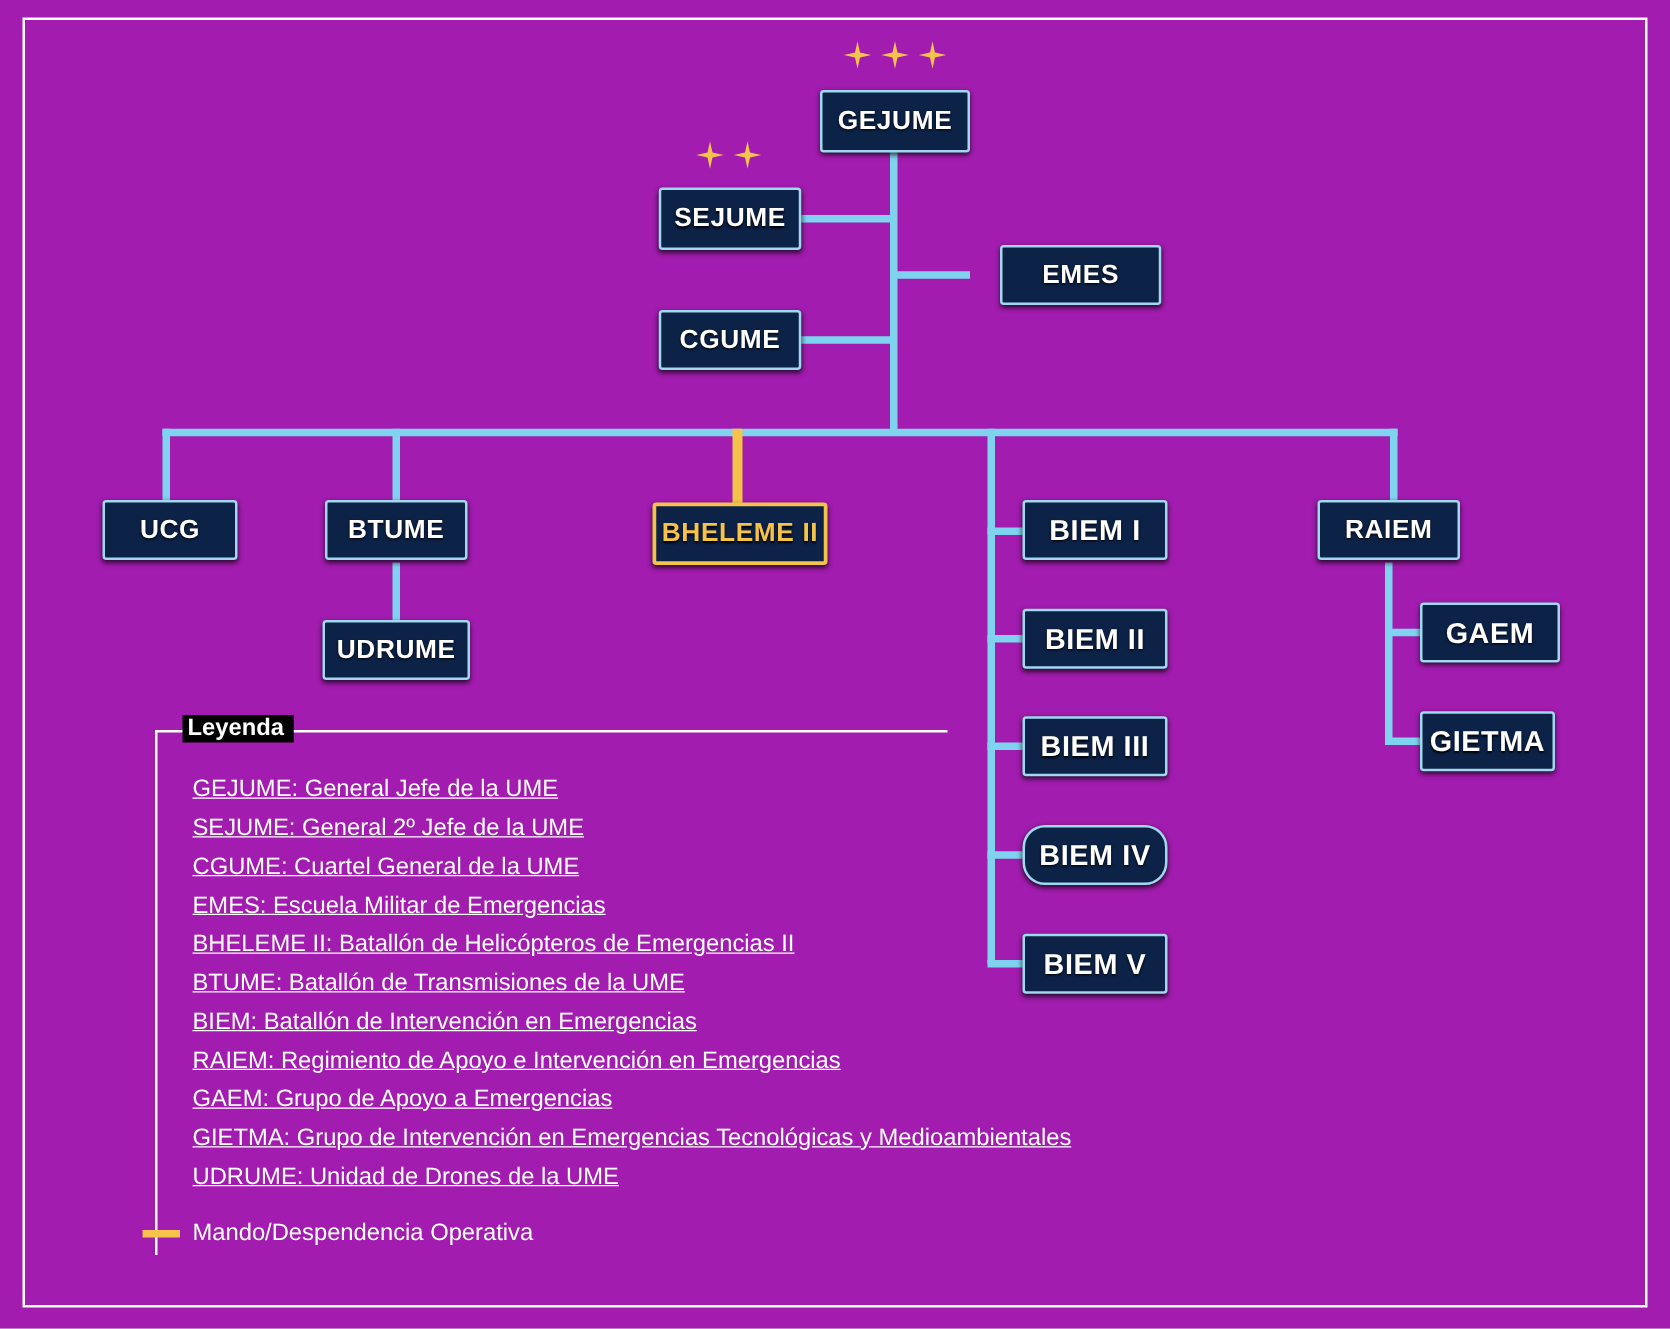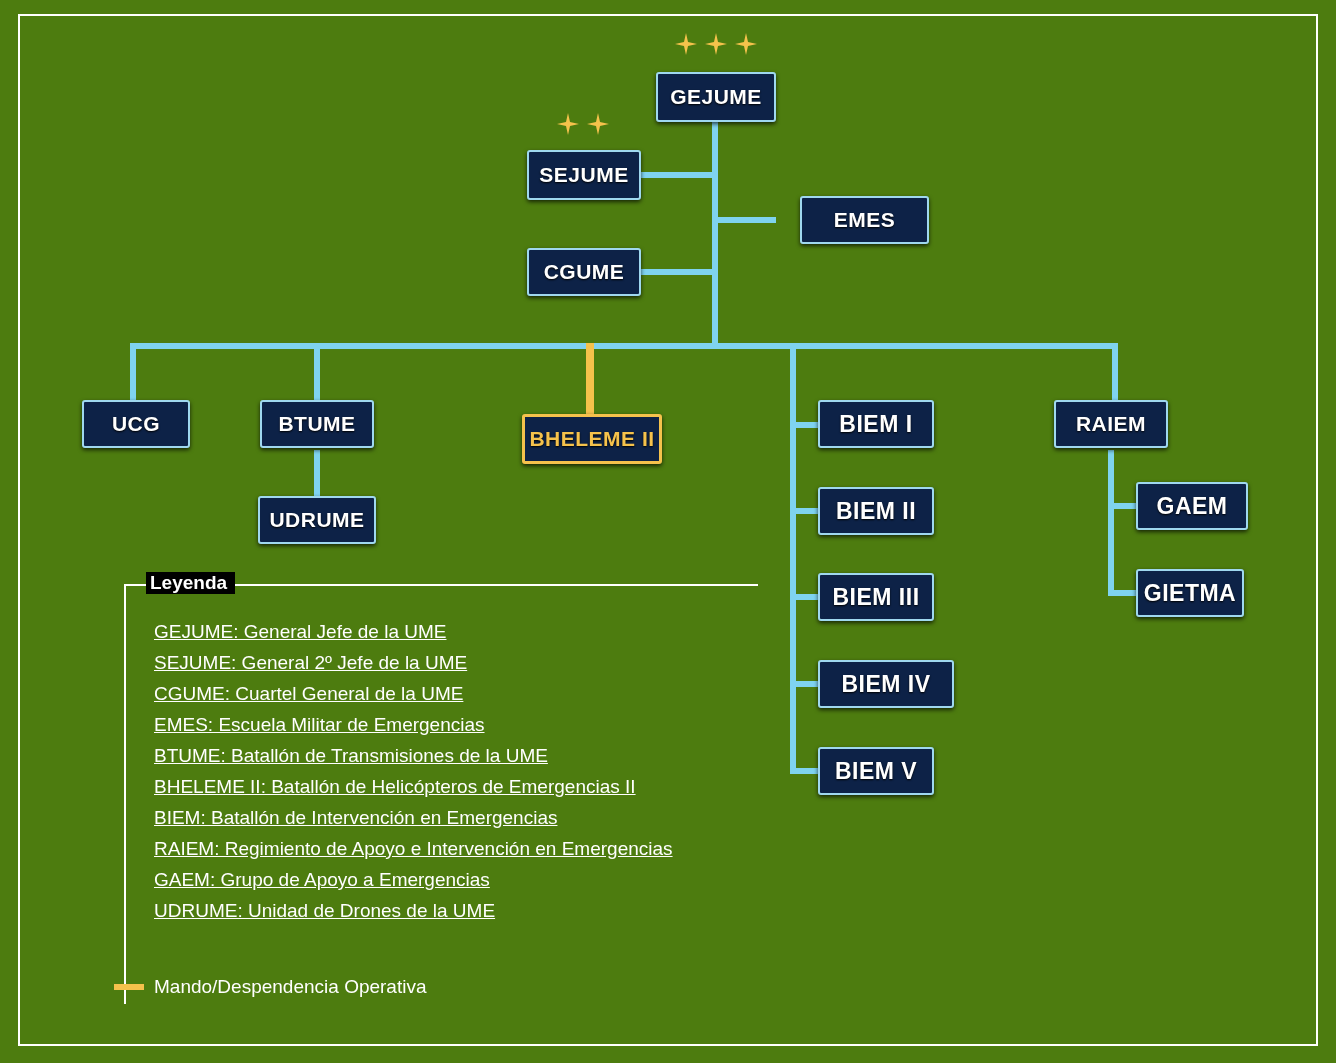--- a/index.html
+++ b/index.html
@@ -7,21 +7,21 @@
     padding: 0;
     background: #ffffff;
   }
   body {
     font-family: "Liberation Sans", sans-serif;
   }
   #canvas {
     position: relative;
     width: 1336px;
     height: 1063px;
-    background: #4d7c0f;
+    background: #a21caf;
     overflow: hidden;
   }
   .frame {
     position: absolute;
     left: 18px;
     top: 14px;
     width: 1300px;
     height: 1032px;
     border: 2px solid #ffffff;
     box-sizing: border-box;
@@ -215,54 +215,55 @@
   <div class="node" style="left:527px; top:248px; width:114px; height:48px;">CGUME</div>
 
   <div class="node" style="left:800px; top:196px; width:129px; height:48px;">EMES</div>
 
   <div class="node" style="left:82px; top:400px; width:108px; height:48px;">UCG</div>
 
   <div class="node" style="left:260px; top:400px; width:114px; height:48px;">BTUME</div>
 
   <div class="node" style="left:258px; top:496px; width:118px; height:48px;">UDRUME</div>
 
-  <div class="node gold" style="left:522px; top:414px; width:140px; height:50px;">BHELEME II</div>
+  <div class="node gold" style="left:522px; top:402px; width:140px; height:50px;">BHELEME II</div>
 
   <div class="node small" style="left:818px; top:400px; width:116px; height:48px;">BIEM I</div>
 
   <div class="node small" style="left:818px; top:487px; width:116px; height:48px;">BIEM II</div>
 
   <div class="node small" style="left:818px; top:573px; width:116px; height:48px;">BIEM III</div>
 
-  <div class="node small" style="left:818px; top:660px; width:136px; height:48px;">BIEM IV</div>
+  <div class="node small" style="left:818px; top:660px; width:116px; height:48px;border-radius:18px;">BIEM IV</div>
 
   <div class="node small" style="left:818px; top:747px; width:116px; height:48px;">BIEM V</div>
 
   <div class="node" style="left:1054px; top:400px; width:114px; height:48px;">RAIEM</div>
 
   <div class="node small" style="left:1136px; top:482px; width:112px; height:48px;">GAEM</div>
 
   <div class="node small" style="left:1136px; top:569px; width:108px; height:48px;">GIETMA</div>
 
   <div id="legend">
     <div class="legend-head">
       <div class="legend-rule-top"></div>
       <div class="legend-rule-left"></div>
       <div class="legend-title">Leyenda</div>
     </div>
     <div class="legend-items">
       <div>GEJUME: General Jefe de la UME</div>
       <div>SEJUME: General 2º Jefe de la UME</div>
       <div>CGUME: Cuartel General de la UME</div>
       <div>EMES: Escuela Militar de Emergencias</div>
+      <div>BHELEME II: Batallón de Helicópteros de Emergencias II</div>
       <div>BTUME: Batallón de Transmisiones de la UME</div>
-      <div>BHELEME II: Batallón de Helicópteros de Emergencias II</div>
       <div>BIEM: Batallón de Intervención en Emergencias</div>
       <div>RAIEM: Regimiento de Apoyo e Intervención en Emergencias</div>
       <div>GAEM: Grupo de Apoyo a Emergencias</div>
+      <div>GIETMA: Grupo de Intervención en Emergencias Tecnológicas y Medioambientales</div>
       <div>UDRUME: Unidad de Drones de la UME</div>
     </div>
     <div class="legend-key">
       <span class="key-swatch"></span>
       <span class="key-label">Mando/Despendencia Operativa</span>
     </div>
   </div>
 
 </div>
 

